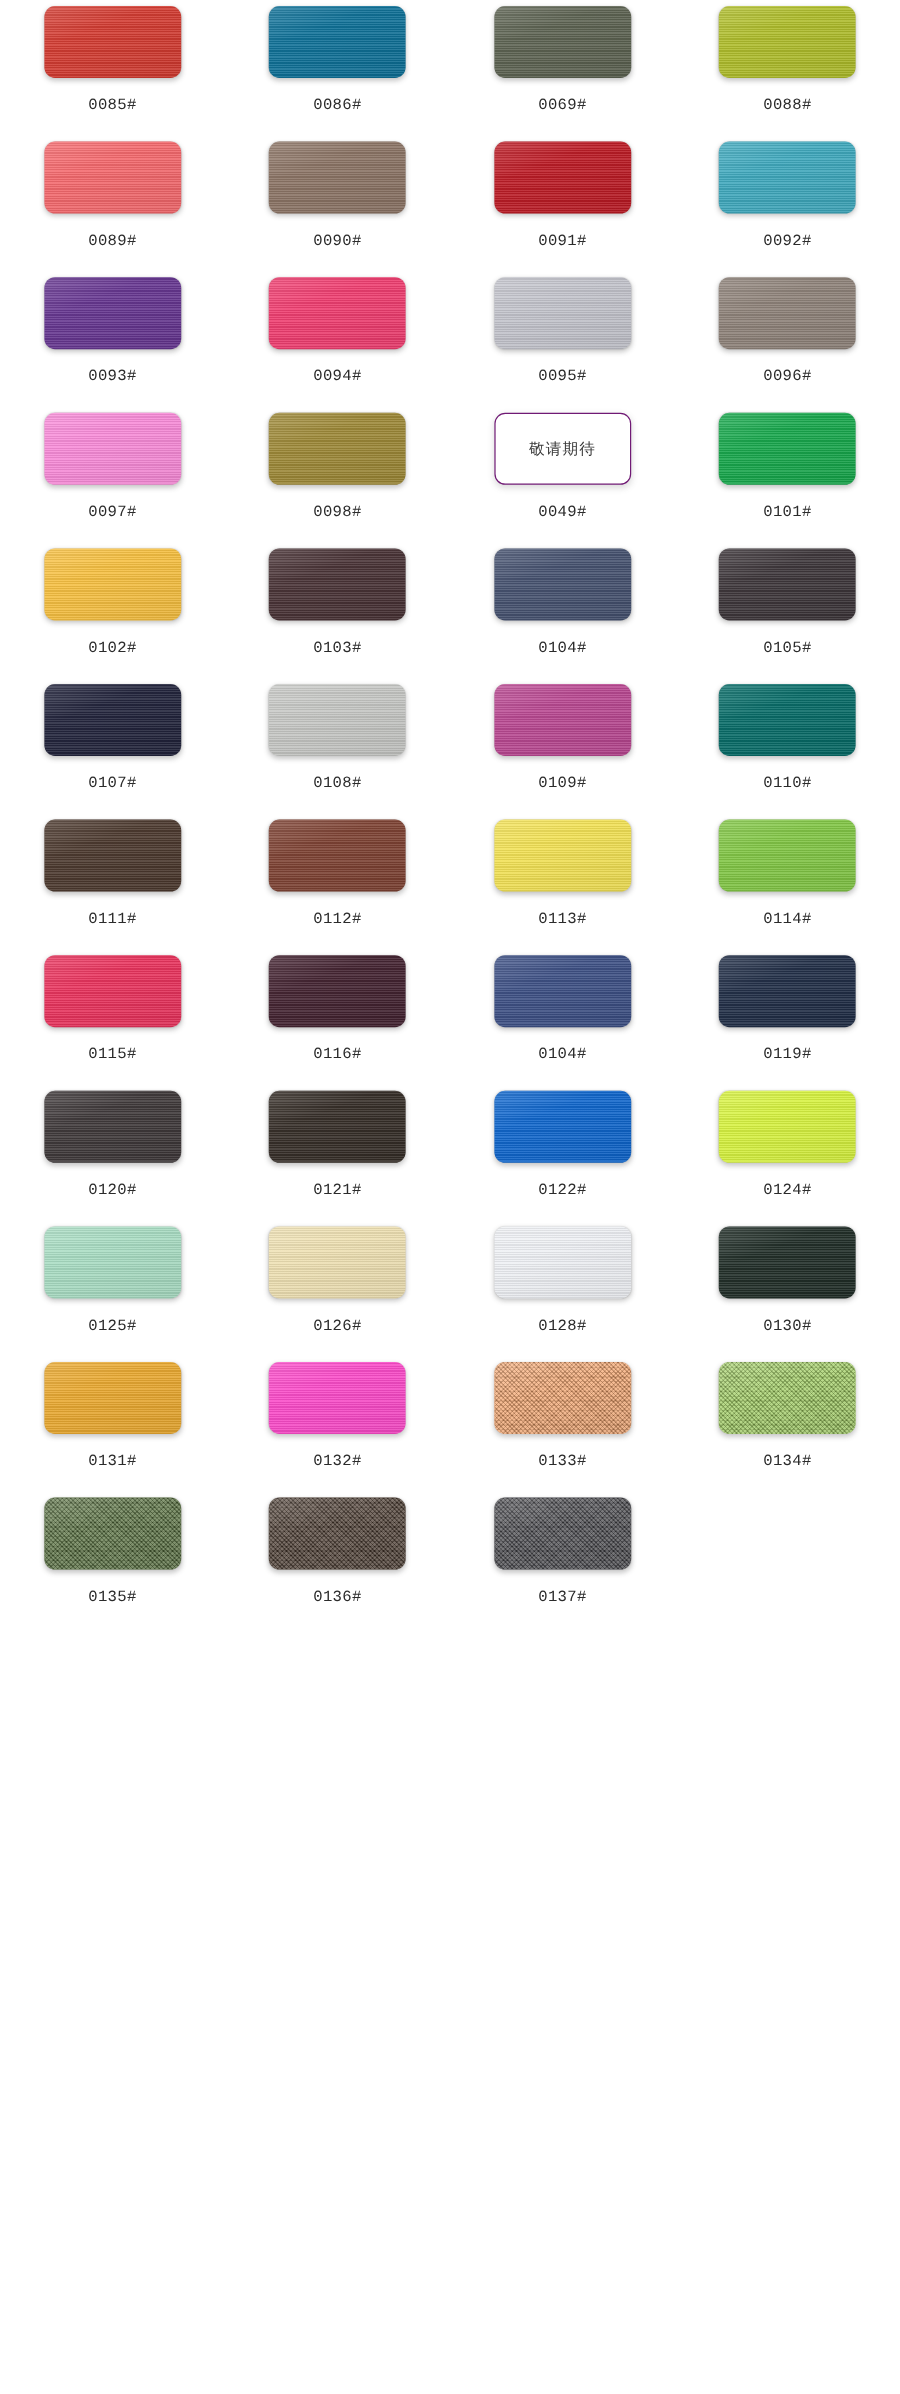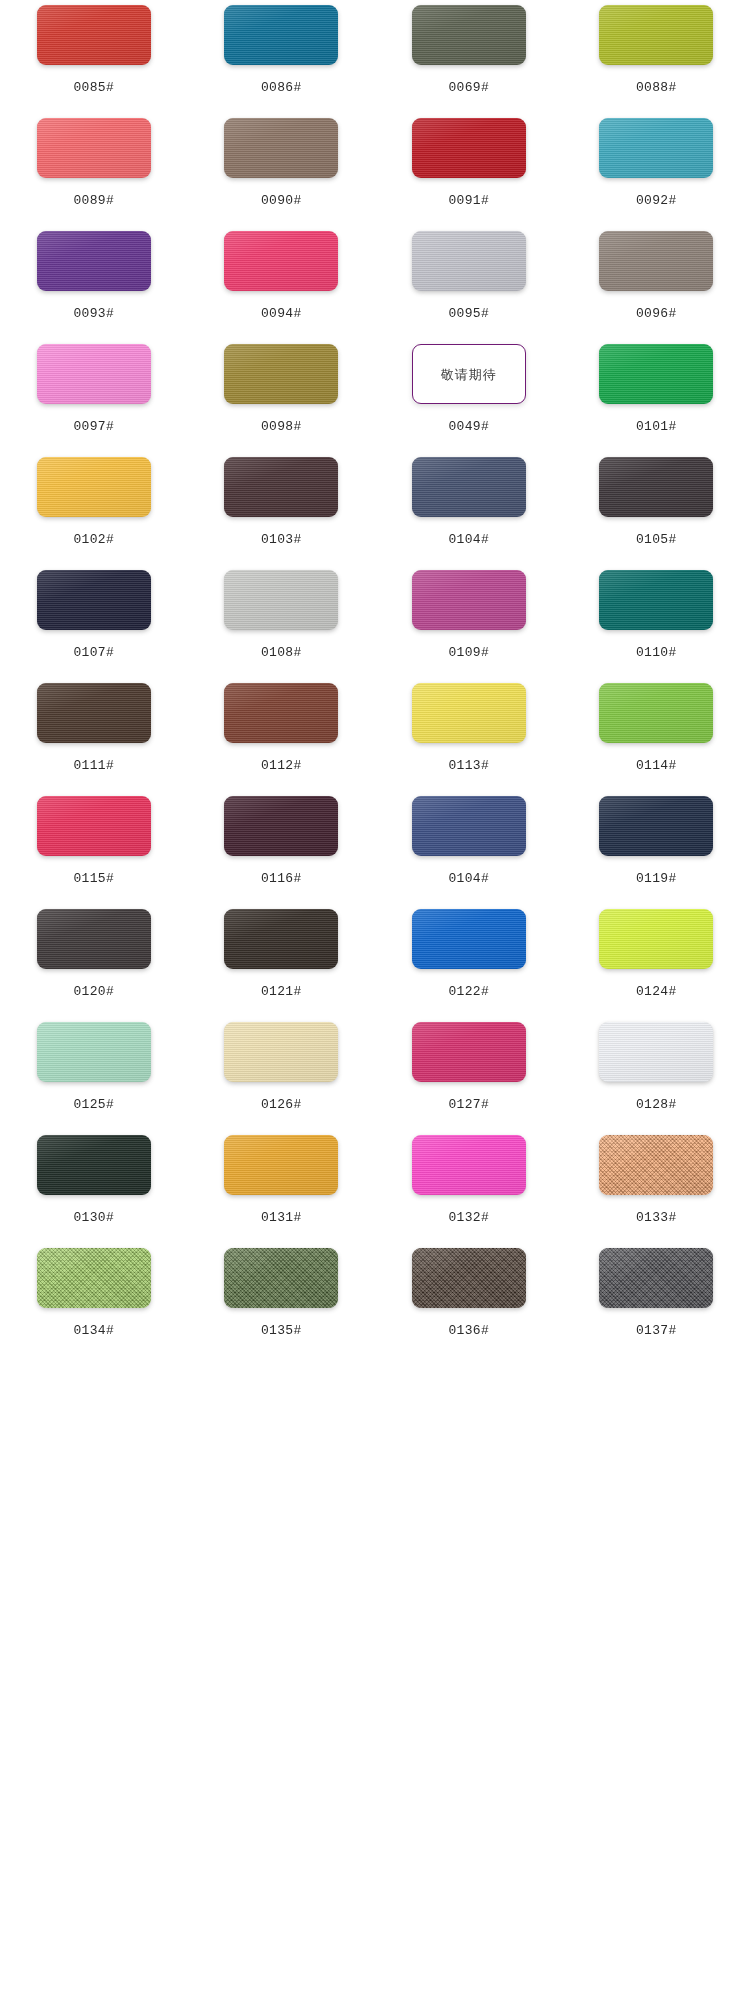--- a/index.html
+++ b/index.html
@@ -264,24 +264,20 @@
       </div>
       <div class="cell">
         <div class="swatch rib" style="background: rgb(168, 220, 194);"></div>
         <div class="label">0125#</div>
       </div>
       <div class="cell">
         <div class="swatch rib" style="background: rgb(238, 224, 178);"></div>
         <div class="label">0126#</div>
       </div>
       <div class="cell">
-        <div class="swatch rib" style="background: rgb(212, 48, 109);"></div>
-        <div class="label">0127#</div>
-      </div>
-      <div class="cell">
         <div class="swatch rib" style="background: rgb(238, 240, 244);"></div>
         <div class="label">0128#</div>
       </div>
       <div class="cell">
         <div class="swatch rib" style="background: rgb(31, 44, 38);"></div>
         <div class="label">0130#</div>
       </div>
       <div class="cell">
         <div class="swatch rib" style="background: rgb(232, 167, 46);"></div>
         <div class="label">0131#</div>

